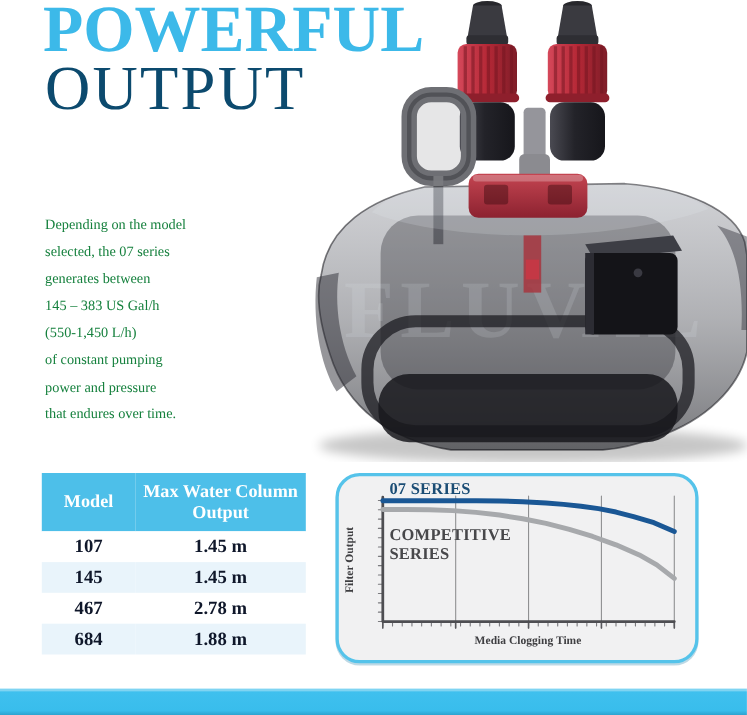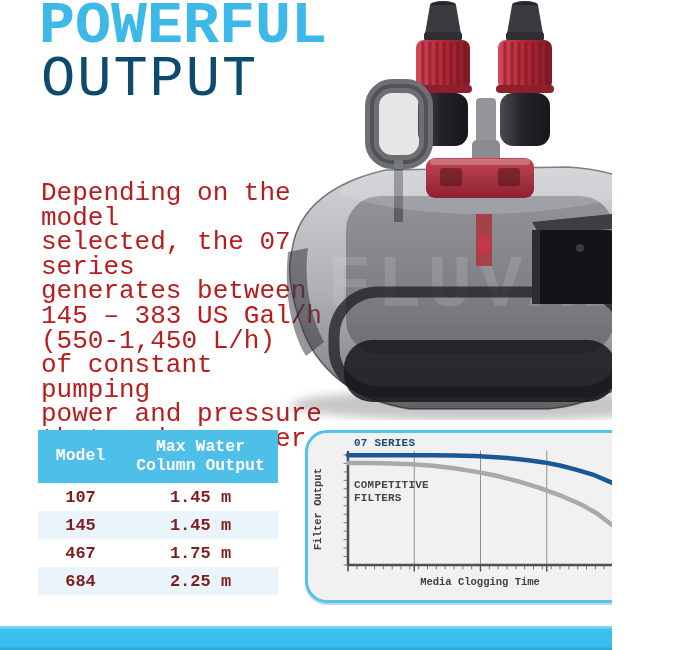--- a/index.html
+++ b/index.html
@@ -1,46 +1,46 @@
 <!DOCTYPE html>
 <html><head>
 <meta charset="utf-8">
 <style>
   html,body{margin:0;padding:0;background:#fff;}
-  #canvas{position:relative;width:612px;height:650px;background:#ffffff;overflow:hidden;
-          font-family:Liberation Mono, monospace;}
+  #canvas{position:relative;width:679px;height:650px;background:#ffffff;overflow:hidden;
+          font-family:Liberation Serif, serif;}
 
   
   .title1{position:absolute;left:39px;top:-8px;font-size:60px;font-weight:800;
           letter-spacing:0px;color:#3cb9e9;}
   .title2{position:absolute;left:41px;top:48px;font-size:57px;font-weight:400;
           letter-spacing:2px;color:#0c4a6e;}
 
   
-  .desc{position:absolute;left:41px;top:181px;width:285px;font-size:26px;line-height:24.6px;
-        color:#b91c1c;white-space:pre-line;}
+  .desc{position:absolute;left:41px;top:192px;width:285px;font-size:13px;line-height:24.6px;
+        color:#15803d;white-space:pre-line;}
 
   
   .product{position:absolute;left:280px;top:0;width:399px;height:420px;}
 
   
   .spec-table{position:absolute;left:38px;top:430px;width:240px;border-collapse:collapse;table-layout:fixed;}
   .spec-table th{background:#4dbfe9;color:#fff;font-size:16.5px;font-weight:700;height:53px;
                  line-height:1.14;text-align:center;padding:0;vertical-align:middle;}
   .spec-table th.col-model{width:85px;}
-  .spec-table td{height:28px;font-size:17px;font-weight:700;color:#7f1d1d;text-align:center;padding:0;}
+  .spec-table td{height:28px;font-size:17px;font-weight:700;color:#0f172a;text-align:center;padding:0;}
   .spec-table tbody tr:nth-child(even){background:#e9f4fb;}
   .spec-table tbody tr:nth-child(odd){background:#ffffff;}
 
   
   .chart-card{position:absolute;left:305px;top:430px;width:330px;height:173px;box-sizing:border-box;
               border:3px solid #55c3ea;border-radius:22px;background:#f1f1f2;
               box-shadow:0 2px 0 rgba(41,130,170,.30);}
   .chart-card svg{position:absolute;left:0;top:0;}
-  .series-label{position:absolute;font-weight:700;font-size:11px;letter-spacing:.2px;}
+  .series-label{position:absolute;font-weight:700;font-size:15px;letter-spacing:.2px;}
   .label-blue{left:46px;top:4px;color:#1b4d75;}
   .label-gray{left:46px;top:46px;width:80px;color:#47474a;line-height:1.15;}
 
   
   .bottom-bar{position:absolute;left:0;top:626px;width:679px;height:24px;
               background:linear-gradient(180deg,#7fd4f2 0,#7fd4f2 2px,#3fc0ee 3px,#39bdec 20px,#2da3cf 24px);}
 </style>
 </head>
 <body>
 
@@ -154,42 +154,42 @@
         <tr>
           <td>107</td>
           <td>1.45 m</td>
         </tr>
         <tr>
           <td>145</td>
           <td>1.45 m</td>
         </tr>
         <tr>
           <td>467</td>
-          <td>1.75 m</td>
+          <td>2.78 m</td>
         </tr>
         <tr>
           <td>684</td>
-          <td>2.25 m</td>
+          <td>1.88 m</td>
         </tr>
       </tbody>
   </table>
 
   <div class="chart-card">
     <svg id="chart-svg" viewBox="0 0 324 167" width="324" height="167">
       <text transform="translate(13 76) rotate(-90)" text-anchor="middle" font-size="10.5" font-weight="600" fill="#3f3f42">Filter Output</text>
       <text x="172" y="152" text-anchor="middle" font-size="10.5" font-weight="600" fill="#3f3f42">Media Clogging Time</text>
     <path d="M106.25 18 V132" stroke="#8f9092" stroke-width="1" fill="none" stroke-linecap="round" stroke-linejoin="round"></path>
         <path d="M172.5 18 V132" stroke="#8f9092" stroke-width="1" fill="none" stroke-linecap="round" stroke-linejoin="round"></path>
         <path d="M238.75 18 V132" stroke="#8f9092" stroke-width="1" fill="none" stroke-linecap="round" stroke-linejoin="round"></path>
         <path d="M305 18 V132" stroke="#8f9092" stroke-width="1" fill="none" stroke-linecap="round" stroke-linejoin="round"></path>
         <path d="M36 22h4 M36 30.46h4 M36 38.92h4 M36 47.38h4 M36 55.84h4 M36 64.30000000000001h4 M36 72.76h4 M36 81.22h4 M36 89.68h4 M36 98.14000000000001h4 M36 106.60000000000001h4 M36 115.06h4 M36 123.52000000000001h4 M36 131.98000000000002h4 " stroke="#7a7a7e" stroke-width="1" fill="none" stroke-linecap="round" stroke-linejoin="round"></path>
         <path d="M40 132v4 M48.833333333333336 132v4 M57.66666666666667 132v4 M66.5 132v4 M75.33333333333334 132v4 M84.16666666666666 132v4 M93 132v4 M101.83333333333334 132v4 M110.66666666666667 132v4 M119.5 132v4 M128.33333333333331 132v4 M137.16666666666669 132v4 M146 132v4 M154.83333333333331 132v4 M163.66666666666669 132v4 M172.5 132v4 M181.33333333333334 132v4 M190.16666666666666 132v4 M199 132v4 M207.83333333333334 132v4 M216.66666666666666 132v4 M225.5 132v4 M234.33333333333334 132v4 M243.16666666666666 132v4 M252 132v4 M260.83333333333337 132v4 M269.66666666666663 132v4 M278.5 132v4 M287.33333333333337 132v4 M296.1666666666667 132v4 M305 132v4 " stroke="#7a7a7e" stroke-width="1" fill="none" stroke-linecap="round" stroke-linejoin="round"></path>
         <path d="M40 132v6 M106.25 132v6 M172.5 132v6 M238.75 132v6 M305 132v6 " stroke="#58585c" stroke-width="1.5" fill="none" stroke-linecap="round" stroke-linejoin="round"></path>
         <path d="M40 19 V132 H305" stroke="#4e4e52" stroke-width="2.5" fill="none" stroke-linecap="round" stroke-linejoin="round"></path>
         <path d="M40.0 30.1 L61.2 30.1 L82.4 30.4 L103.6 31.2 L124.8 32.8 L146.0 35.2 L167.2 38.6 L188.4 42.8 L209.6 48.2 L230.8 54.7 L252.0 62.3 L273.2 71.5 L289.1 80.5 L305.0 92.8" stroke="#a7a9ac" stroke-width="4.5" fill="none" stroke-linecap="round" stroke-linejoin="round"></path>
         <path d="M40.0 22.2 L61.2 22.2 L82.4 22.2 L103.6 22.2 L124.8 22.2 L146.0 22.5 L167.2 23.1 L188.4 24.3 L204.3 25.5 L220.2 27.2 L236.1 29.4 L252.0 32.5 L267.9 36.6 L286.5 42.2 L305.0 50.2" stroke="#1a5795" stroke-width="4.5" fill="none" stroke-linecap="round" stroke-linejoin="round"></path>
       </svg>
     <div class="series-label label-blue">07 SERIES</div>
-    <div class="series-label label-gray">COMPETITIVE FILTERS</div>
+    <div class="series-label label-gray">COMPETITIVE SERIES</div>
   </div>
 
   <div class="bottom-bar"></div>
 </div>
 
 </body></html>

